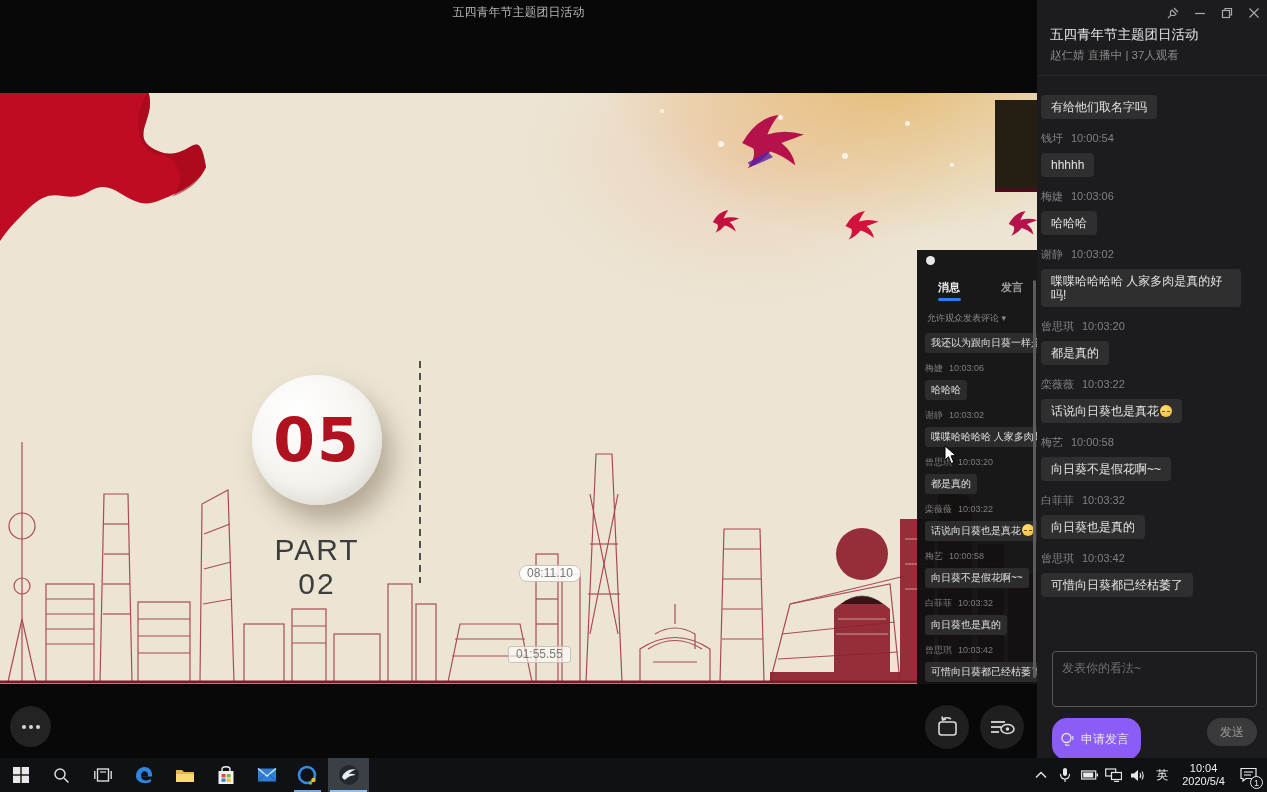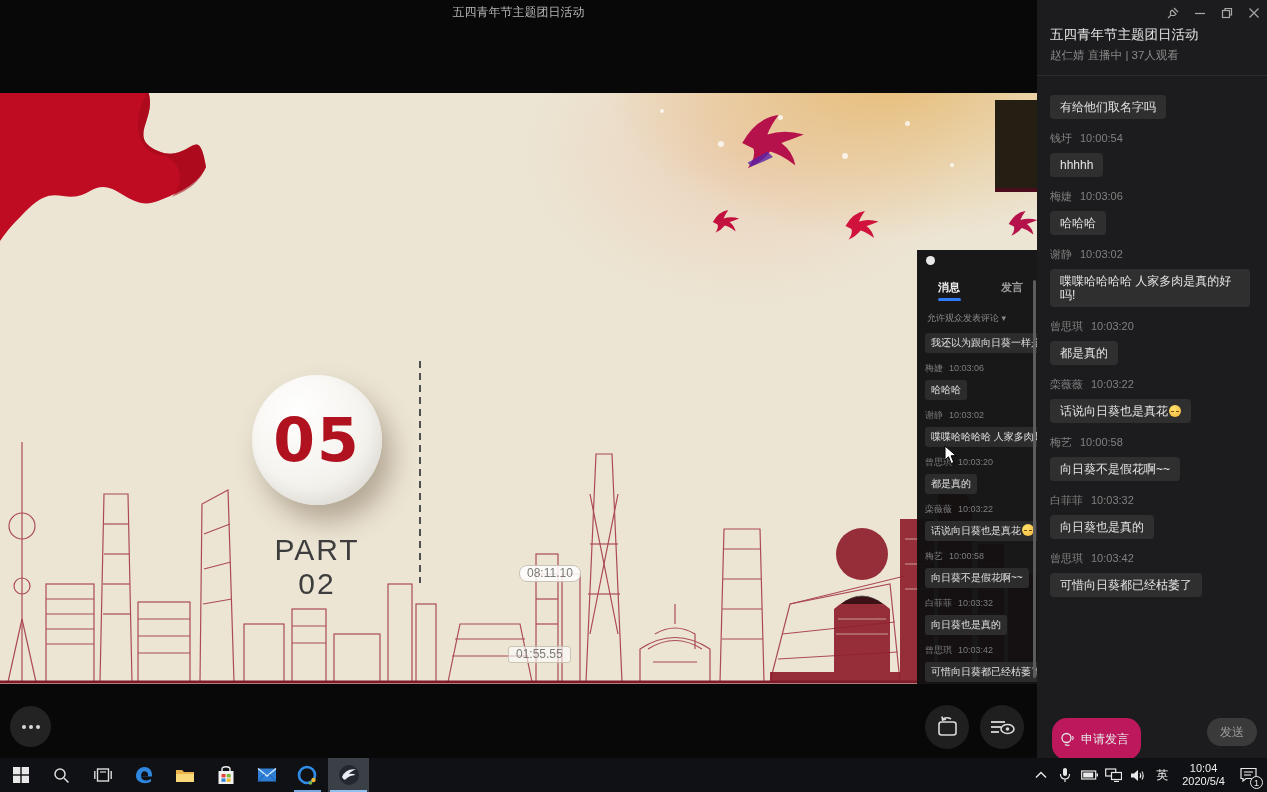--- a/index.html
+++ b/index.html
@@ -71,36 +71,36 @@
     display:flex; align-items:center; justify-content:center; }
   .ctl-btn.b1 { left:925px; } .ctl-btn.b2 { left:980px; }
 
   
   .sidebar { position:absolute; left:1037px; top:0; width:230px; height:758px; background:#1c1c1e; }
   .win-ctls { position:absolute; right:6px; top:6px; display:flex; gap:13px; align-items:center; }
   .win-ctls .wc { width:14px; height:14px; display:flex; align-items:center; justify-content:center; color:#a8a8a8; }
   .sb-title { position:absolute; left:13px; top:26px; font-size:13.5px; color:#e3e3e3; }
   .sb-sub { position:absolute; left:13px; top:48px; font-size:11.5px; color:#8a8a8a; }
   .sb-div { position:absolute; left:0; top:75px; width:100%; height:1px; background:#2b2b2d; }
-  .chat { position:absolute; left:13px; top:95px; width:210px; }
+  .chat { position:absolute; left:4px; top:95px; width:210px; }
   .chat .hdr { font-size:11px; color:#818181; line-height:15px; margin-bottom:7px; }
   .chat .hdr .t { margin-left:8px; }
   .chat .bubble { display:inline-block; font-size:12px; color:#e4e4e4; background:#2f2f2f;
     border-radius:4px; padding:5px 10px; line-height:14px; max-width:200px; }
   .chat .msg { margin-bottom:12px; }
   .emoji { display:inline-block; width:12px; height:12px; border-radius:50%; vertical-align:-2px; margin-left:1px;
     background:radial-gradient(circle at 35% 30%, #ffe06a, #f4b73f); position:relative; }
   .emoji::before { content:""; position:absolute; left:2px; top:4px; width:3px; height:2px; border-bottom:1px solid #7a4c06; }
   .emoji::after  { content:""; position:absolute; right:2px; top:4px; width:3px; height:2px; border-bottom:1px solid #7a4c06; }
   .sb-input { position:absolute; left:15px; top:651px; width:205px; height:56px; background:transparent;
     border:1px solid #595959; border-radius:4px; color:#ddd; font-size:12px; padding:8px 9px; resize:none;
     font-family:inherit; }
   .sb-input::placeholder { color:#6f6f6f; }
   .speak-btn { position:absolute; left:15px; top:718px; height:42px; padding:0 12px 0 8px; border-radius:15px;
-    background:#be185d; color:#e6e6e6; font-size:12px; display:flex; align-items:center; gap:5px; border:none; }
+    background:#8b5cf6; color:#e6e6e6; font-size:12px; display:flex; align-items:center; gap:5px; border:none; }
   .send-btn { position:absolute; right:10px; top:718px; width:50px; height:28px; border-radius:15px;
     background:#3a3a3a; color:#9b9b9b; font-size:12px; border:none; }
 
   
   .taskbar { position:absolute; left:0; top:758px; width:1267px; height:34px; background:#101114; }
   .tb-left { position:absolute; left:0; top:0; height:34px; display:flex; }
   .tb-btn { width:41px; height:34px; display:flex; align-items:center; justify-content:center; position:relative; }
   .tb-btn.running::after { content:""; position:absolute; left:7px; right:7px; bottom:0; height:2px; background:#76a9e0; }
   .tb-btn.active { background:#3b4047; }
   .tb-btn.active::after { content:""; position:absolute; left:2px; right:2px; bottom:0; height:2px; background:#8fc0ef; }
@@ -393,20 +393,21 @@
           <div class="hdr"><span class="n">白菲菲</span><span class="t">10:03:32</span></div>
           <span class="bubble">向日葵也是真的</span>
         </div>
 
         <div class="msg">
           <div class="hdr"><span class="n">曾思琪</span><span class="t">10:03:42</span></div>
           <span class="bubble">可惜向日葵都已经枯萎了</span>
         </div>
       </div>
 
+    <textarea class="sb-input" placeholder="发表你的看法~" style=""></textarea>
     <button class="speak-btn">
       <svg width="16" height="16" viewBox="0 0 16 16">
         <circle cx="6.5" cy="7" r="4.5" fill="none" stroke="#e6e6e6" stroke-width="1.3"></circle>
         <path d="M5,13.5 Q7,15 9.5,14" fill="none" stroke="#e6e6e6" stroke-width="1.3"></path>
         <path d="M12.5,5 Q14,7 12.5,9" fill="none" stroke="#e6e6e6" stroke-width="1.2"></path>
       </svg>
       <span>申请发言</span>
     </button>
     <button class="send-btn">发送</button>
   </div>

